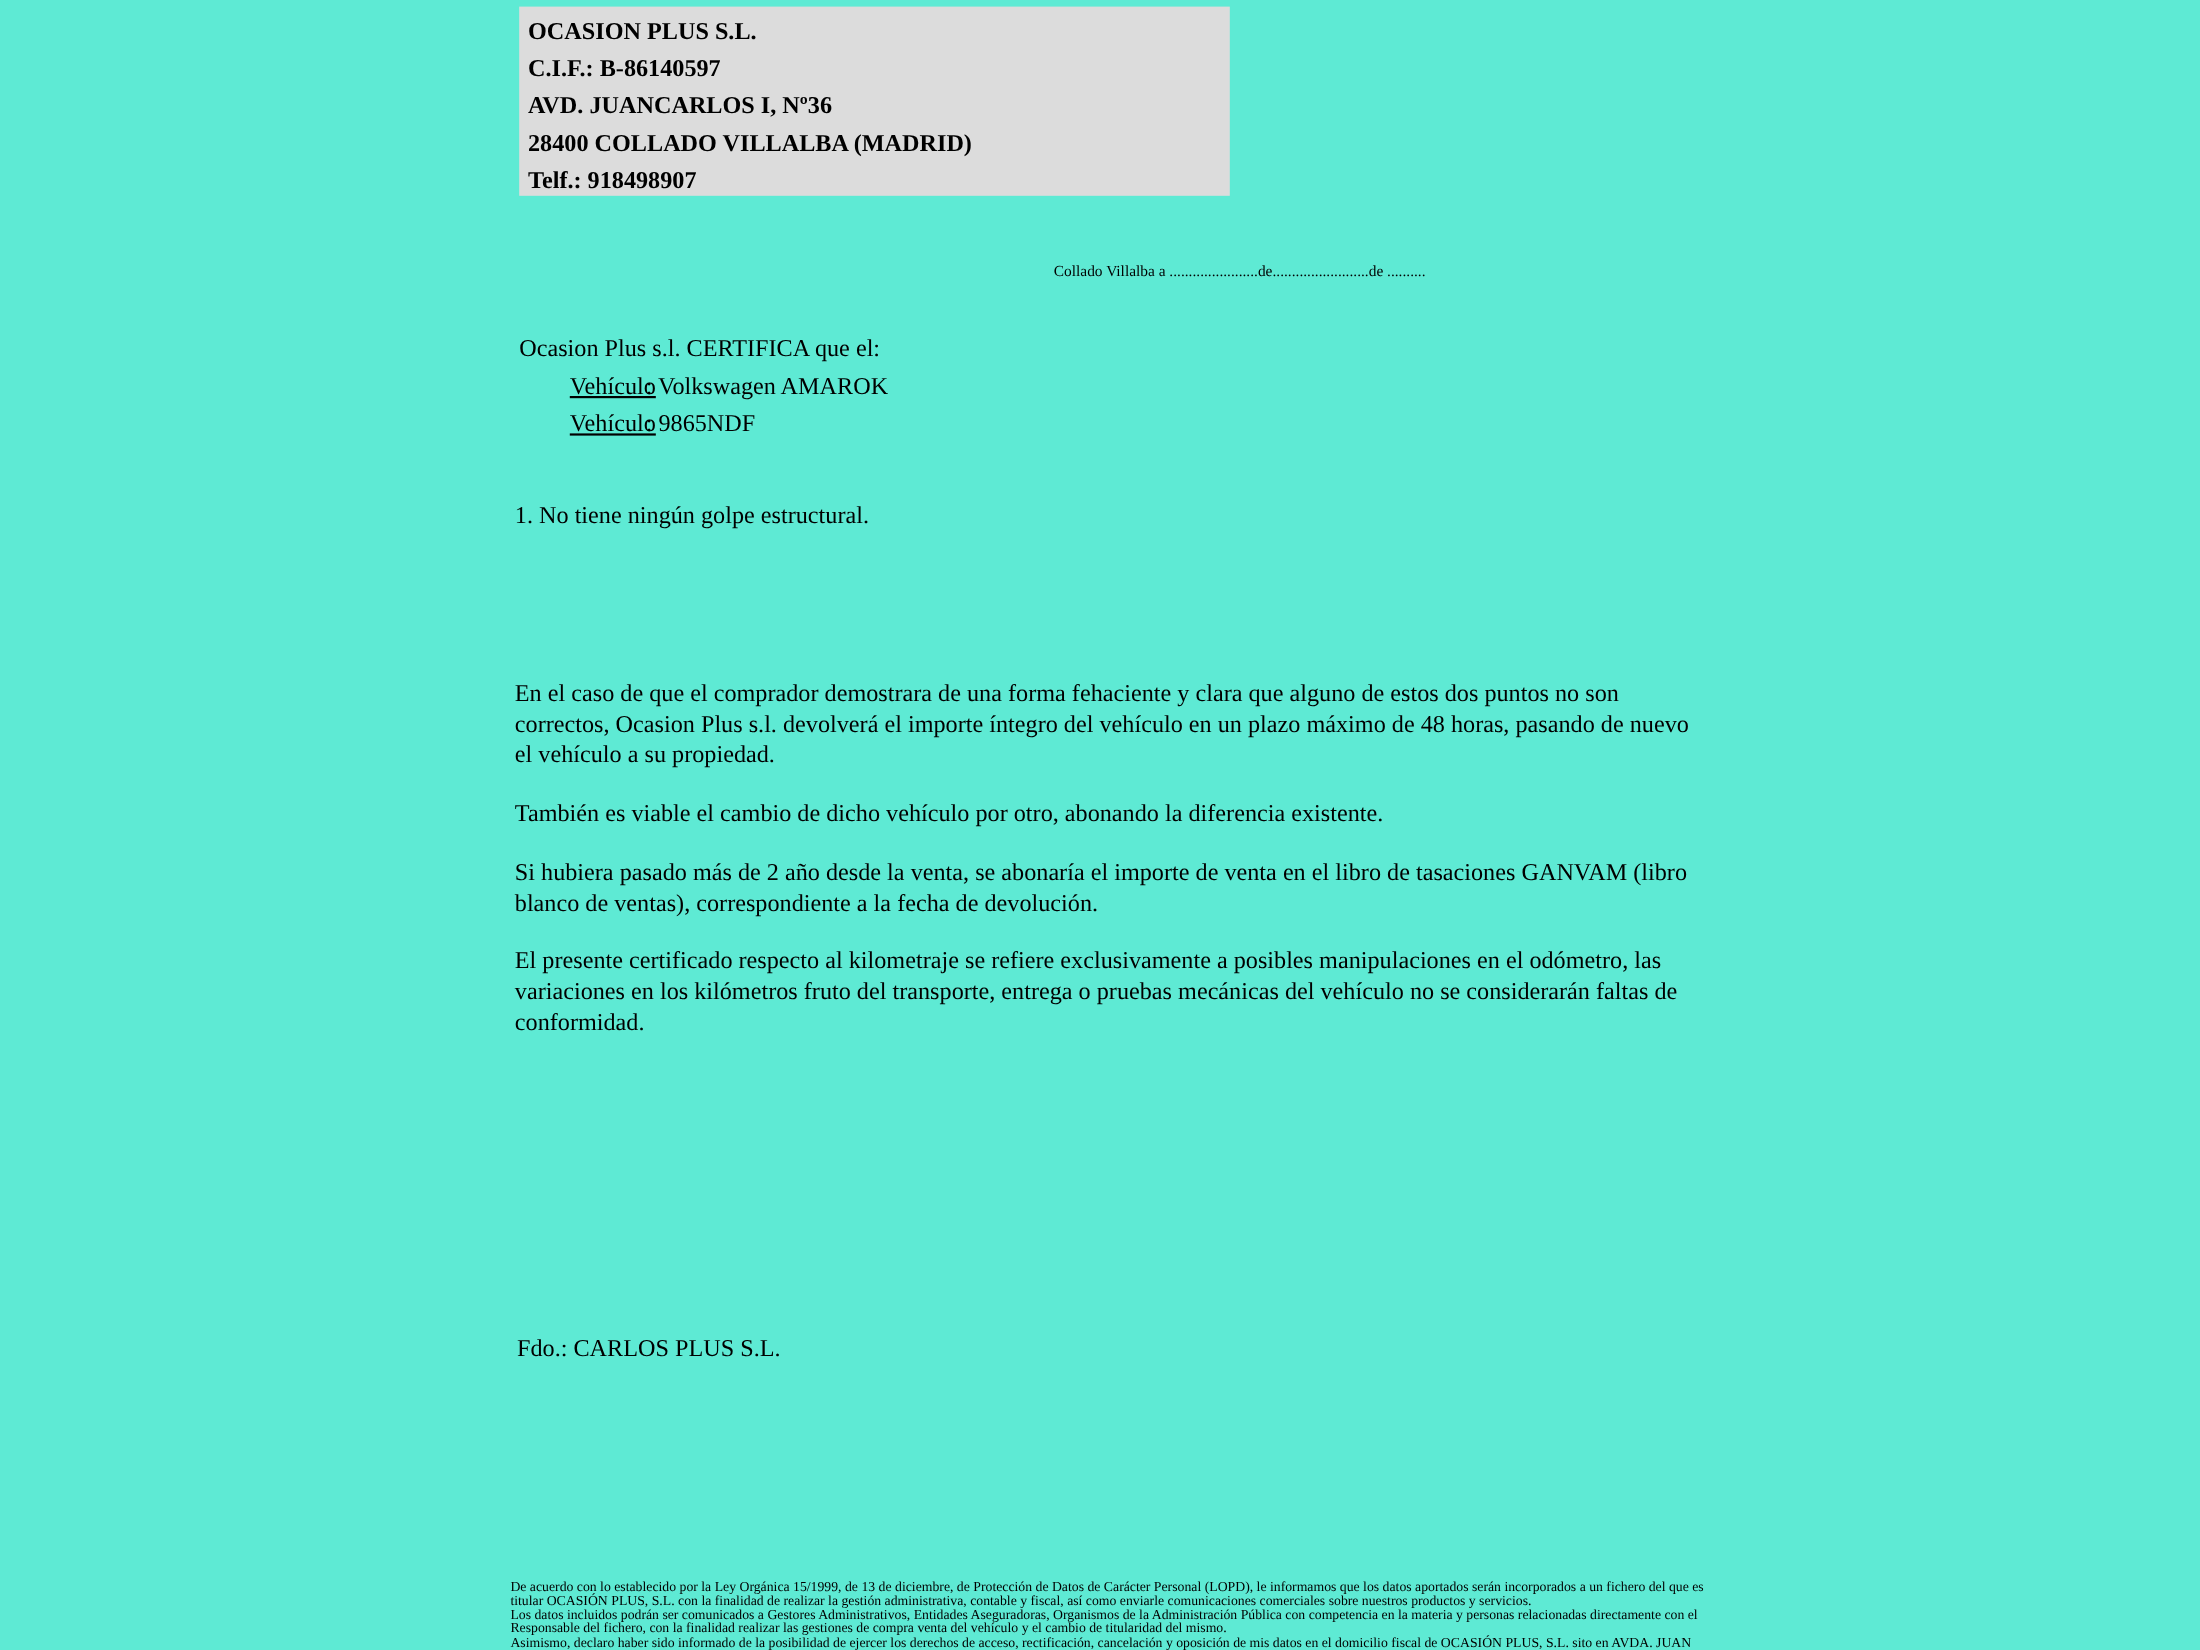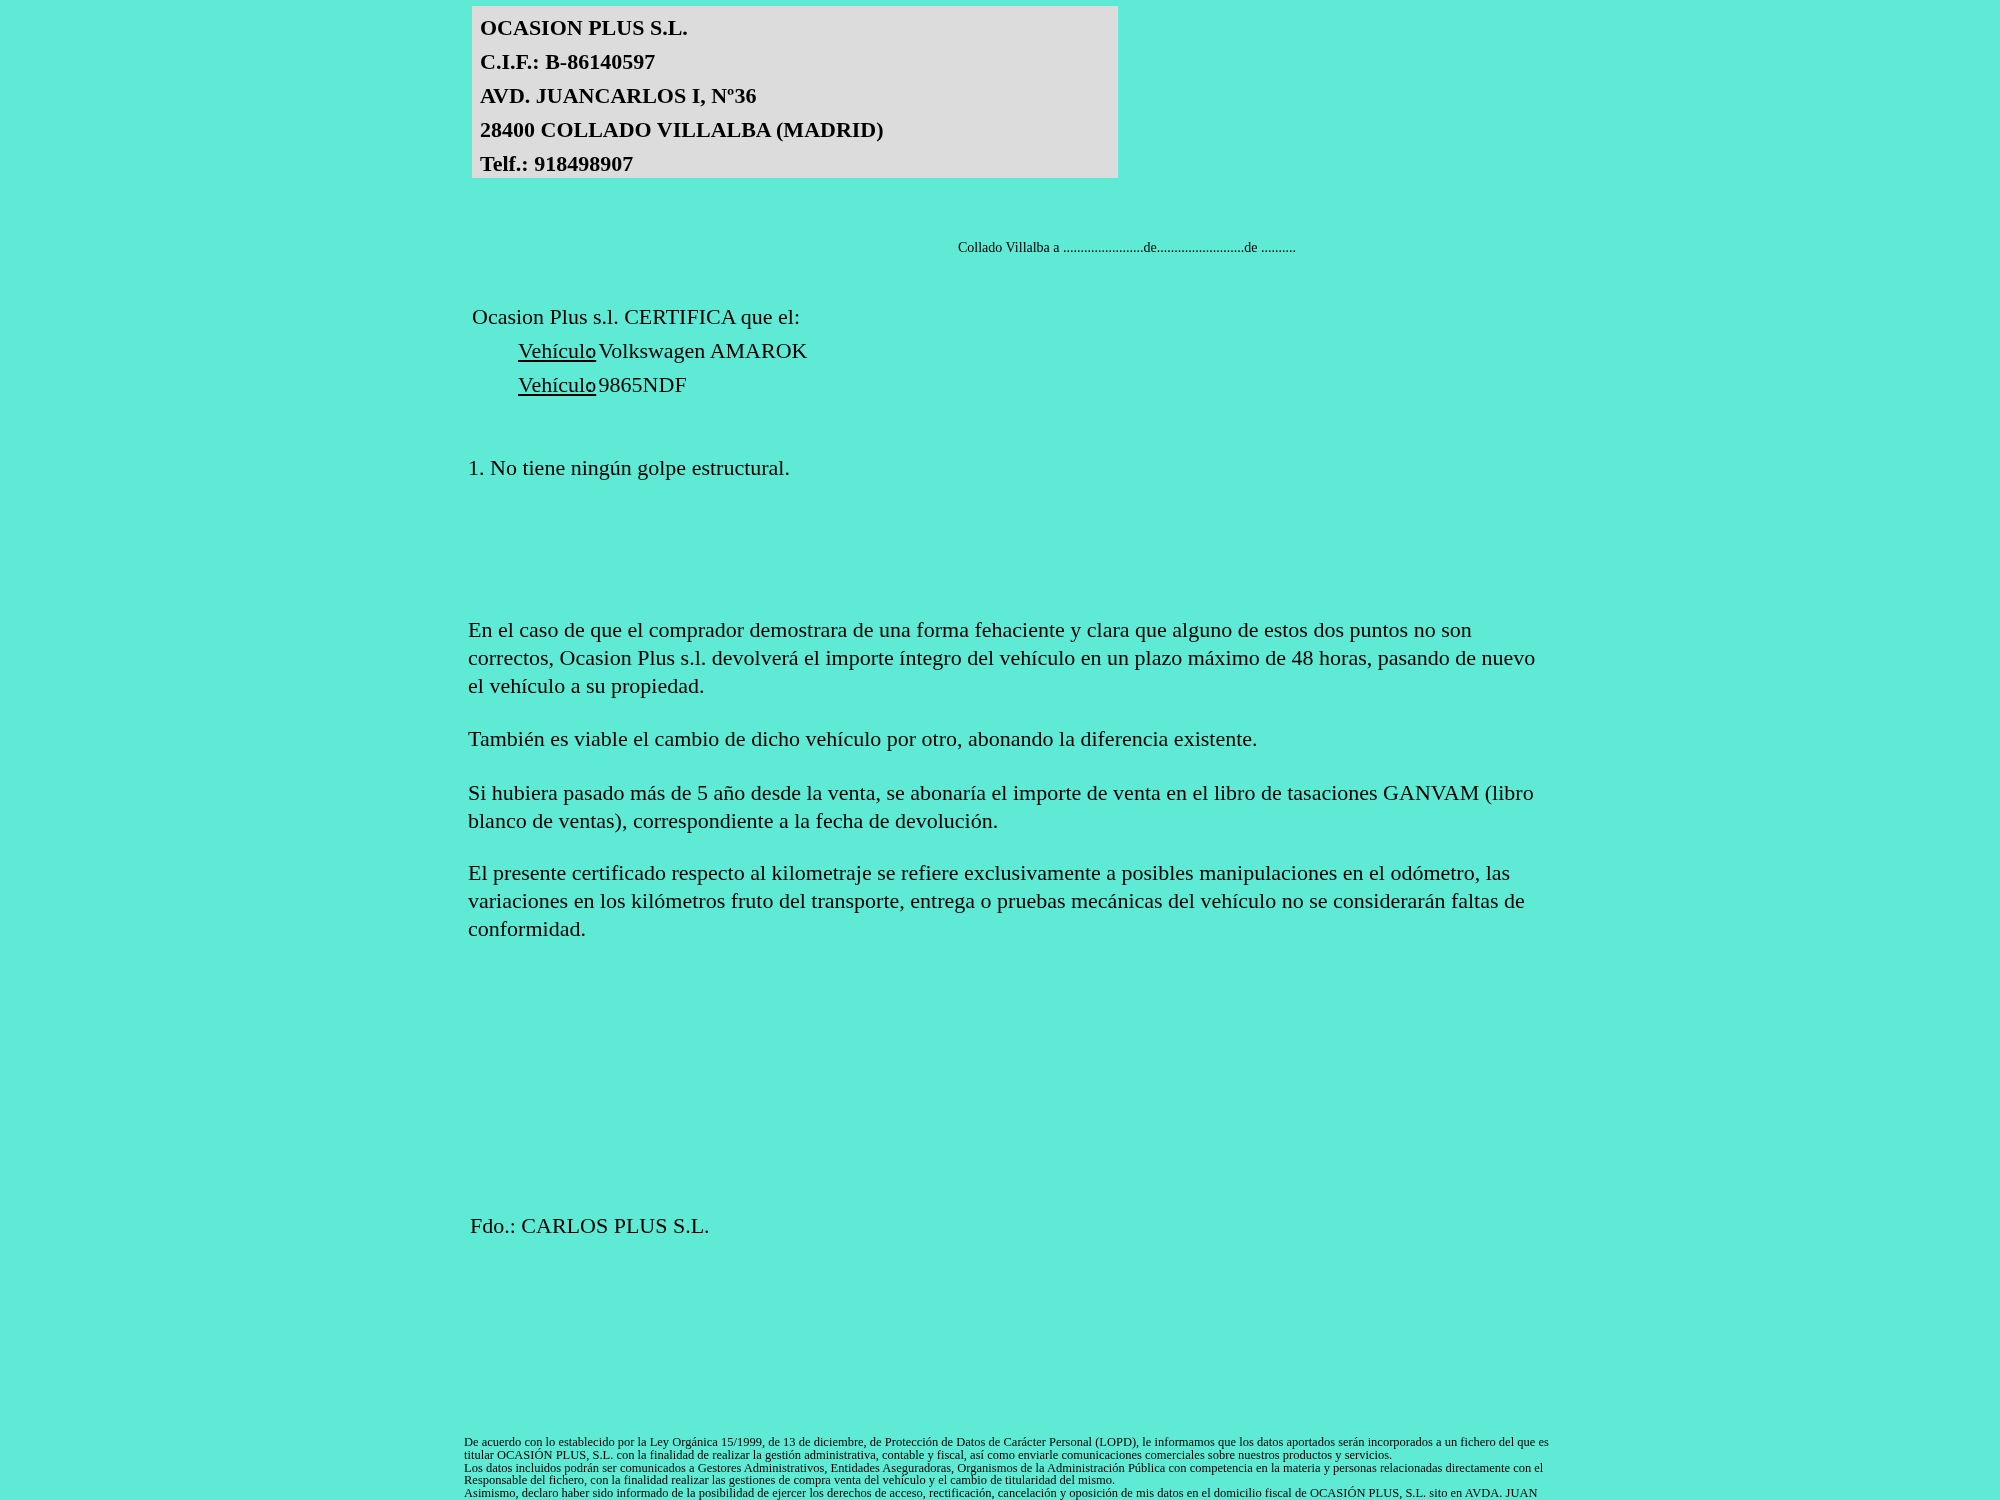--- a/index.html
+++ b/index.html
@@ -88,21 +88,21 @@
     </div>
     <div>
       <span class="cert-label"><u>Vehículo</u></span><span>: 9865NDF</span>
     </div>
   </div>
 
   <p class="point-1">1. No tiene ningún golpe estructural.</p>
 
   <p class="para-1">En el caso de que el comprador demostrara de una forma fehaciente y clara que alguno de estos dos puntos no son correctos, Ocasion Plus s.l. devolverá el importe íntegro del vehículo en un plazo máximo de 48 horas, pasando de nuevo el vehículo a su propiedad.</p>
   <p class="para-2">También es viable el cambio de dicho vehículo por otro, abonando la diferencia existente.</p>
-  <p class="para-3">Si hubiera pasado más de 5 año desde la venta, se abonaría el importe de venta en el libro de tasaciones GANVAM (libro blanco de ventas), correspondiente a la fecha de devolución.</p>
+  <p class="para-3">Si hubiera pasado más de 2 año desde la venta, se abonaría el importe de venta en el libro de tasaciones GANVAM (libro blanco de ventas), correspondiente a la fecha de devolución.</p>
   <p class="para-4">El presente certificado respecto al kilometraje se refiere exclusivamente a posibles manipulaciones en el odómetro, las variaciones en los kilómetros fruto del transporte, entrega o pruebas mecánicas del vehículo no se considerarán faltas de conformidad.</p>
 
   <div class="signature">Fdo.: CARLOS PLUS S.L.</div>
 
   <div class="legal">
     <p>De acuerdo con lo establecido por la Ley Orgánica 15/1999, de 13 de diciembre, de Protección de Datos de Carácter Personal (LOPD), le informamos que los datos aportados serán incorporados a un fichero del que es titular OCASIÓN PLUS, S.L. con la finalidad de realizar la gestión administrativa, contable y fiscal, así como enviarle comunicaciones comerciales sobre nuestros productos y servicios.</p>
     <p>Los datos incluidos podrán ser comunicados a Gestores Administrativos, Entidades Aseguradoras, Organismos de la Administración Pública con competencia en la materia y personas relacionadas directamente con el Responsable del fichero, con la finalidad realizar las gestiones de compra venta del vehículo y el cambio de titularidad del mismo.</p>
     <p>Asimismo, declaro haber sido informado de la posibilidad de ejercer los derechos de acceso, rectificación, cancelación y oposición de mis datos en el domicilio fiscal de OCASIÓN PLUS, S.L. sito en AVDA. JUAN CARLOS I, 36 - 28400 COLLADO VILLALBA - MADRID. Inscrita en el Registro Mercantil de Madrid Tomo:150, Inscripción:1, Hoja:M 511731</p>
   </div>
 

